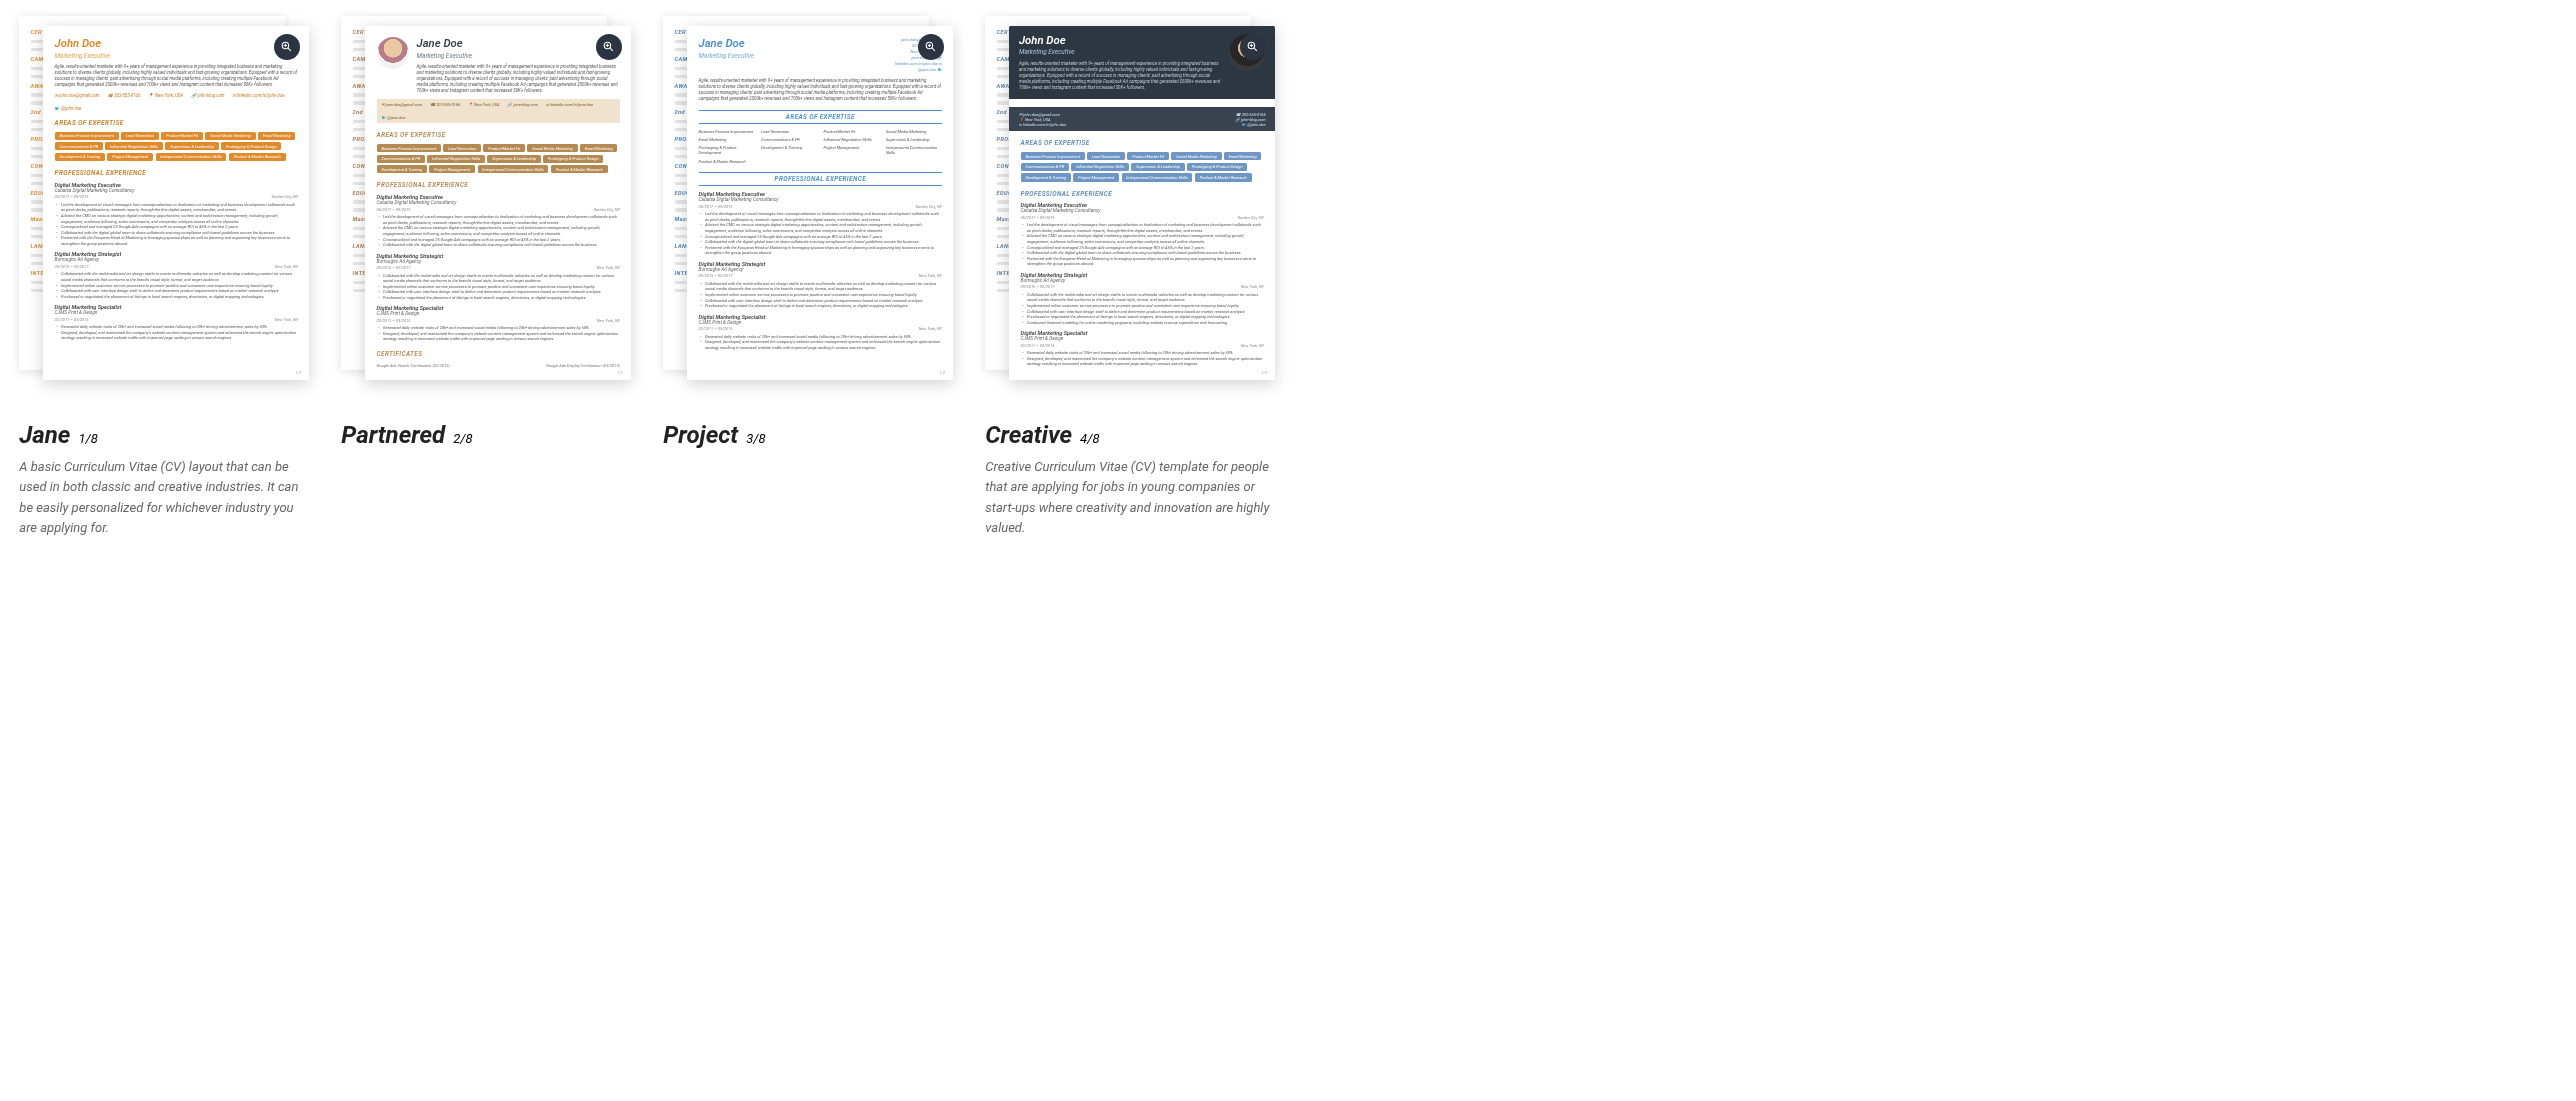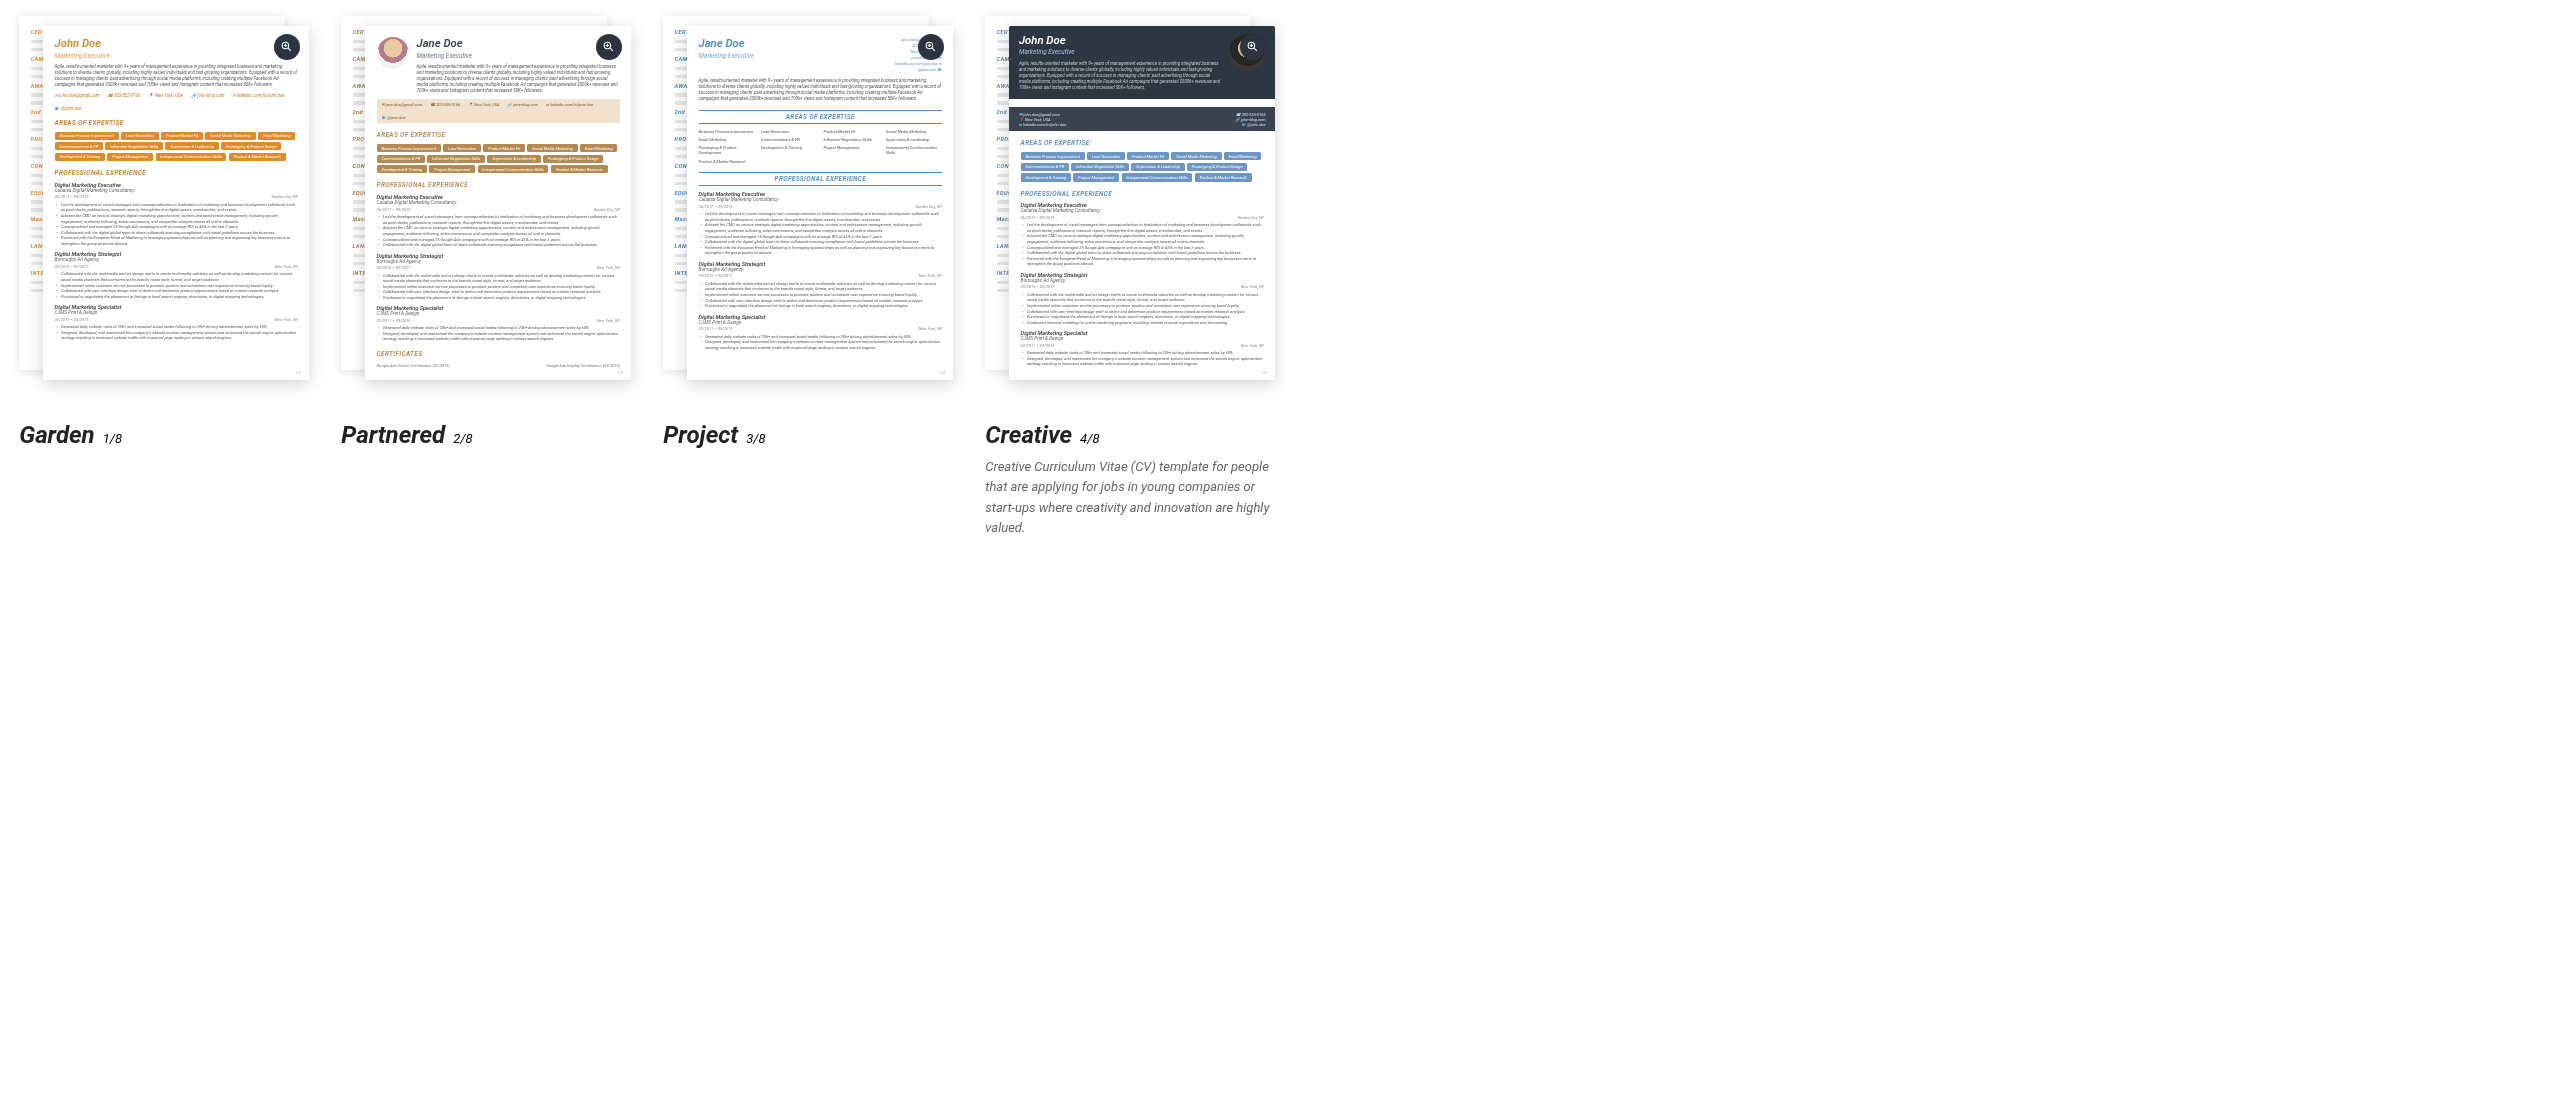--- a/index.html
+++ b/index.html
@@ -261,23 +261,24 @@
       <div class="zoom-btn" title="Zoom">
     <svg viewBox="0 0 24 24">
             <circle cx="10" cy="10" r="6"></circle>
             <line x1="15" y1="15" x2="20" y2="20"></line>
             <line x1="10" y1="7" x2="10" y2="13"></line>
             <line x1="7" y1="10" x2="13" y2="10"></line>
           </svg>
   </div>
     </div>
     <div class="title-row">
-      <span class="tpl-name">Garden</span>
+      <span class="tpl-name">Jane</span>
       <span class="tpl-count">1/8</span>
     </div>
+    <div class="tpl-desc">A basic Curriculum Vitae (CV) layout that can be used in both classic and creative industries. It can be easily personalized for whichever industry you are applying for.</div>
   </div>
 
   <div class="card">
     <div class="preview-wrap">
       <div class="page back accent-brown">
           <div class="bk-label">CERTIFICATES</div>
      <div class="bk-line"></div>
      <div class="bk-line" style="width:70%"></div>
           <div class="bk-label">CAMPAIGNS</div>
      <div class="bk-line"></div>

